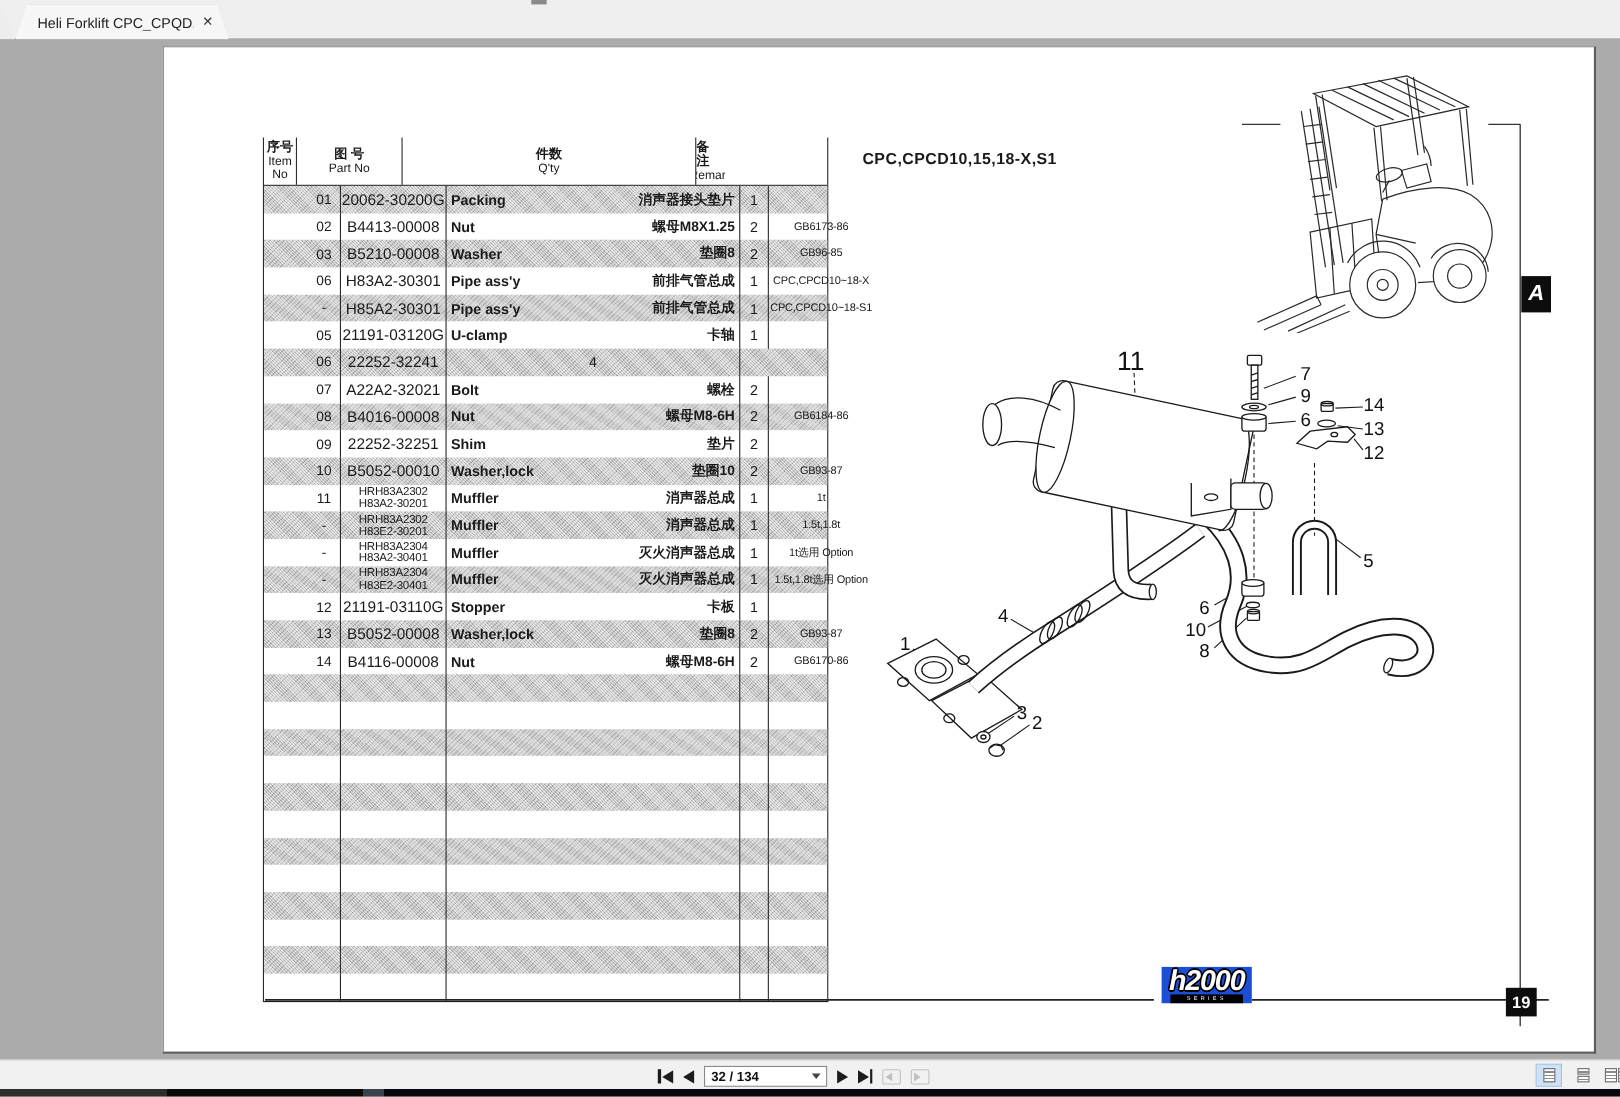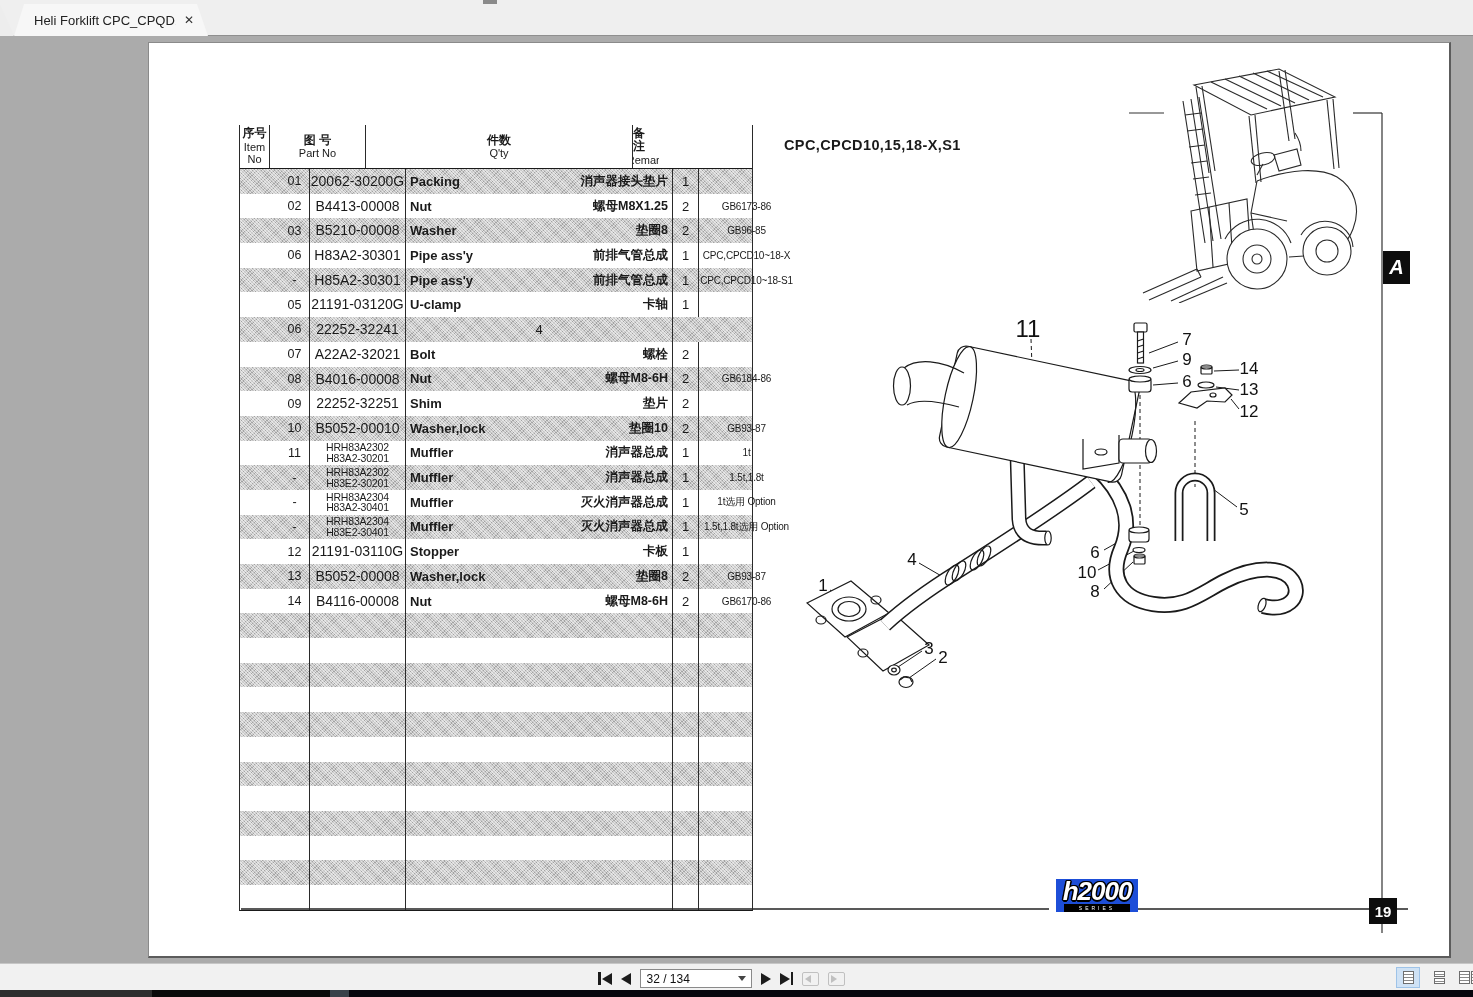--- a/index.html
+++ b/index.html
@@ -71,21 +71,21 @@
   .diagram,.forklift{position:absolute;}
 
   
   .statusbar{position:absolute;left:0;top:963px;width:100%;height:27px;background:#f1f1f1;border-top:1px solid #c6c6c6;}
   .nav{position:absolute;left:598px;top:5px;display:flex;align-items:center;gap:9px;}
   .navbtn{display:flex;align-items:center;gap:1px;cursor:pointer;}
   .t-l{width:0;height:0;border-style:solid;border-width:6.5px 10px 6.5px 0;border-color:transparent #1c1c1c transparent transparent;}
   .t-r{width:0;height:0;border-style:solid;border-width:6.5px 0 6.5px 10px;border-color:transparent transparent transparent #1c1c1c;}
   .vb{width:2.5px;height:13px;background:#1c1c1c;}
   .pagebox{width:112px;height:19px;background:#fff;border:1px solid #8a8a8a;display:flex;align-items:center;
-           font-size:12px;padding-left:6px;color:#111;}
+           font-size:12px;padding-left:6px;color:#111;font-weight:bold;}
   .pagebox .caret{margin-left:auto;margin-right:5px;width:0;height:0;border-left:4px solid transparent;
            border-right:4px solid transparent;border-top:5px solid #444;}
   .hist{width:17px;height:14px;border:1.6px solid #c0c0c0;border-radius:2px;position:relative;}
   .hist::after{content:"";position:absolute;left:2px;top:2px;width:0;height:0;border-style:solid;}
   .hist.back::after{border-width:4px 6px 4px 0;border-color:transparent #c0c0c0 transparent transparent;}
   .hist.fwd::after{border-width:4px 0 4px 6px;border-color:transparent transparent transparent #c0c0c0;}
   .viewmodes{position:absolute;right:-8px;top:4px;display:flex;gap:9px;}
   .vm{width:22px;height:19px;display:flex;align-items:center;justify-content:center;gap:1px;}
   .vm.active{background:#cfe2f5;outline:1px solid #9ec3e8;}
   .vm-doc{width:11px;height:13px;border:1.3px solid #6e6e6e;background:

